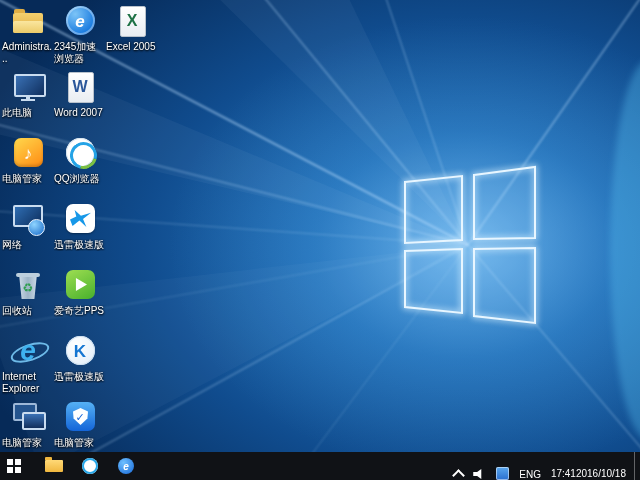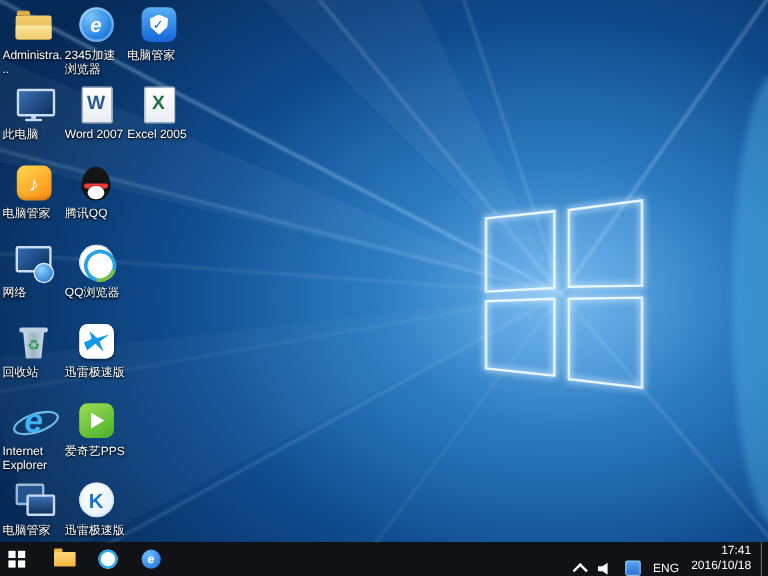--- a/index.html
+++ b/index.html
@@ -94,21 +94,21 @@
   .tb-folder{position:relative;width:18px;height:12px;background:linear-gradient(#ffd977,#f0b73f);border-radius:1px;}
   .tb-folder::before{content:"";position:absolute;top:-3px;left:0;width:7px;height:3px;background:#f0b73f;border-radius:1px 1px 0 0;}
   .tb-qqb{width:16px;height:16px;border-radius:50%;background:#fff;box-shadow:inset 0 0 0 2px #28a7e8;}
   .tb-2345{width:16px;height:16px;border-radius:50%;background:radial-gradient(circle at 35% 30%,#6fc0ff,#1668d8);color:#fff;font-size:10px;font-weight:bold;font-style:italic;display:flex;align-items:center;justify-content:center;}
   .tb-right{display:flex;align-items:stretch;}
   .tb-tray-btn{display:flex;align-items:flex-end;justify-content:center;padding:0 5px;cursor:pointer;color:#fff;margin-top:20px;}
   .chev{width:7px;height:7px;border-top:2px solid #fff;border-right:2px solid #fff;transform:rotate(-45deg);margin-top:3px;}
   .spk{width:13px;height:12px;background:#fff;clip-path:polygon(0 33%,30% 33%,62% 8%,62% 92%,30% 67%,0 67%);}
   .trayapp{width:13px;height:13px;border-radius:2px;background:linear-gradient(#5aa7ee,#2a6fd0);box-shadow:inset 0 0 0 1px rgba(255,255,255,.5);}
   .lang span{font-size:10px;color:#fff;}
-  .tb-clock{display:flex;flex-direction:column;justify-content:center;align-items:flex-end;padding:0 8px 0 5px;color:#fff;font-size:10px;line-height:12px;cursor:pointer;}
+  .tb-clock{display:flex;flex-direction:row;justify-content:center;align-items:flex-end;padding:0 8px 0 5px;color:#fff;font-size:10px;line-height:12px;cursor:pointer;}
   .show-desktop{width:5px;border-left:1px solid rgba(255,255,255,.35);cursor:pointer;}
 </style>
 </head>
 <body>
 
 <div class="screen">
   <div class="desktop">
 
     <svg class="wall" width="640" height="452" viewBox="0 0 640 452" preserveAspectRatio="none">
       <defs>
@@ -233,28 +233,20 @@
         </div>
         <div class="cell">
           <div class="ic ic-word-2007">
             <span class="base"></span>
             <span class="aux"></span>
             <span class="glyph">W</span>
           </div>
           <div class="lbl">Word 2007</div>
         </div>
         <div class="cell">
-          <div class="ic ic-tencent-qq">
-            <span class="base"></span>
-            <span class="aux"></span>
-            <span class="glyph"></span>
-          </div>
-          <div class="lbl">腾讯QQ</div>
-        </div>
-        <div class="cell">
           <div class="ic ic-qq-browser">
             <span class="base"></span>
             <span class="aux"></span>
             <span class="glyph"></span>
           </div>
           <div class="lbl">QQ浏览器</div>
         </div>
         <div class="cell">
           <div class="ic ic-xunlei-speed">
             <span class="base"></span>

